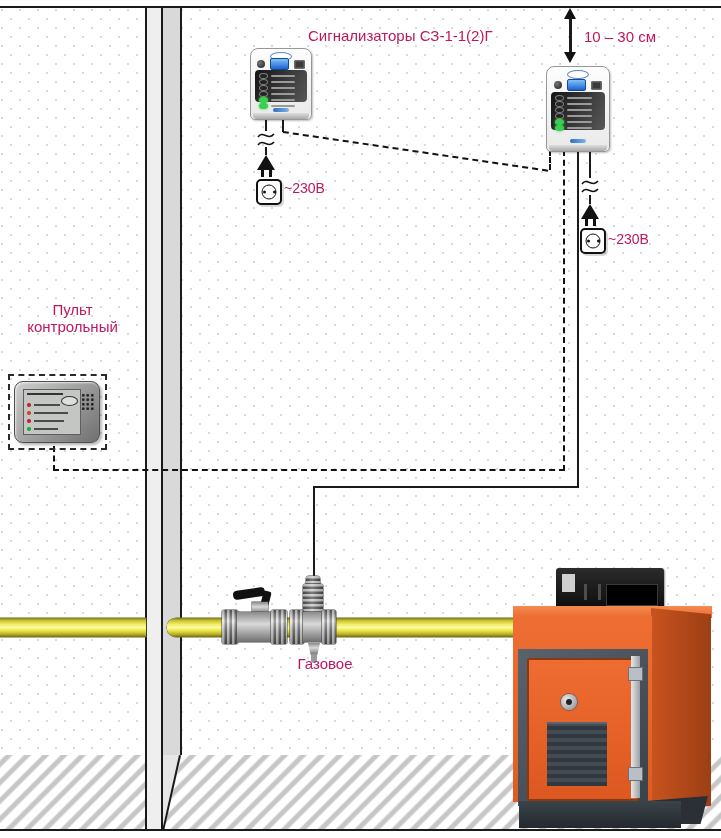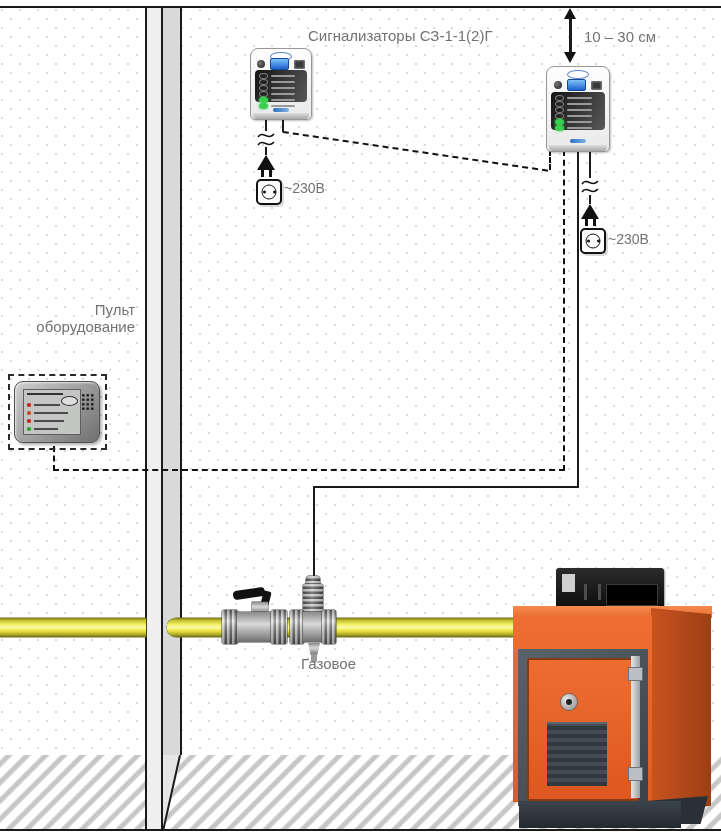--- a/index.html
+++ b/index.html
@@ -159,22 +159,22 @@
     background-image:repeating-linear-gradient(to bottom,#434c55 0 4px,#313840 4px 8px);}
   #blr-hinge{left:631px;top:656px;width:9px;height:142px;
     background:linear-gradient(to right,#e8e8e8,#9aa0a6);}
   .hingeblk{position:absolute;left:629px;width:13px;height:12px;background:#b9bfc4;
     box-shadow:0 0 0 1px #6d7378;}
   #blr-base{left:519px;top:801px;width:162px;height:27px;
     background:linear-gradient(to bottom,#3c444b,#23292e);}
   #blr-base-side{left:646px;top:796px;width:62px;height:28px;background:#2a3036;
     clip-path:polygon(0 18%,100% 0,88% 100%,0 100%);}
   
-  .lbl{position:absolute;color:#737373;font-size:15px;line-height:17px;white-space:nowrap;}
-  .lbl.center{text-align:right;white-space:normal;}
+  .lbl{position:absolute;color:#be185d;font-size:15px;line-height:17px;white-space:nowrap;}
+  .lbl.center{text-align:center;white-space:normal;}
   .volt{font-size:14px;}
 </style>
 </head>
 <body>
 
 <div id="canvas">
 
   <div id="dots" class="abs"></div>
 
   <div class="abs hline" style="left:0;top:6px;width:721px;"></div>
@@ -378,19 +378,19 @@
   <div>
     <div class="abs tri-up" style="left:564px;top:8px;"></div>
     <div class="abs vline" style="left:569px;top:17px;height:36px;width:2.5px;"></div>
     <div class="abs tri-down" style="left:564px;top:52px;"></div>
   </div>
 
   <div class="lbl" style="left:308px;top:27px;">Сигнализаторы СЗ-1-1(2)Г</div>
   <div class="lbl" style="left:584px;top:28px;">10 – 30 см</div>
   <div class="lbl center" style="left:10px;top:301px;width:125px;">
     <span>Пульт</span><br>
-    <span>оборудование</span>
+    <span>контрольный</span>
   </div>
   <div class="lbl center" style="left:294px;top:655px;width:62px;">Газовое</div>
   <div class="lbl volt" style="left:284px;top:180px;">~230В</div>
   <div class="lbl volt" style="left:608px;top:231px;">~230В</div>
 
 </div>
 
 </body></html>

